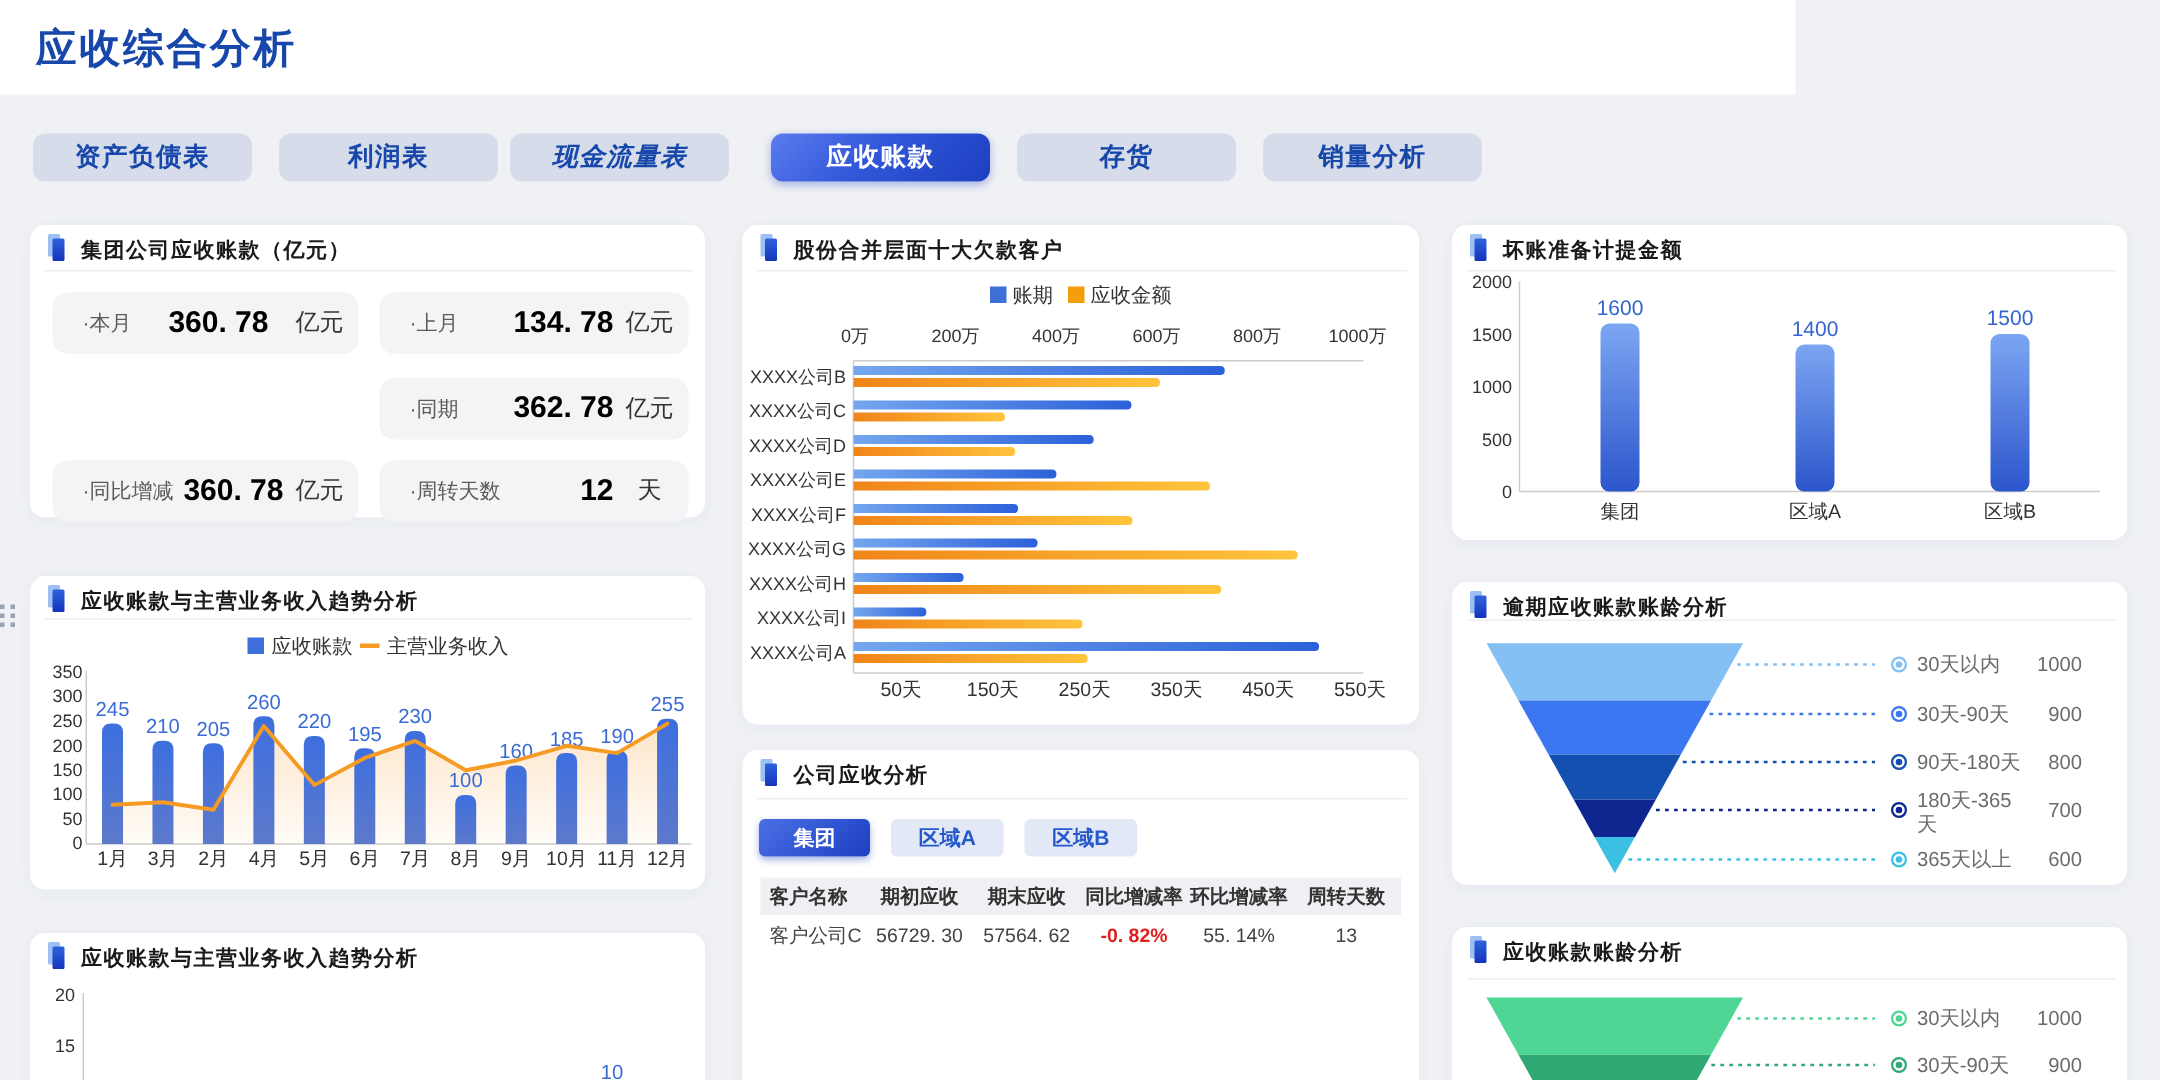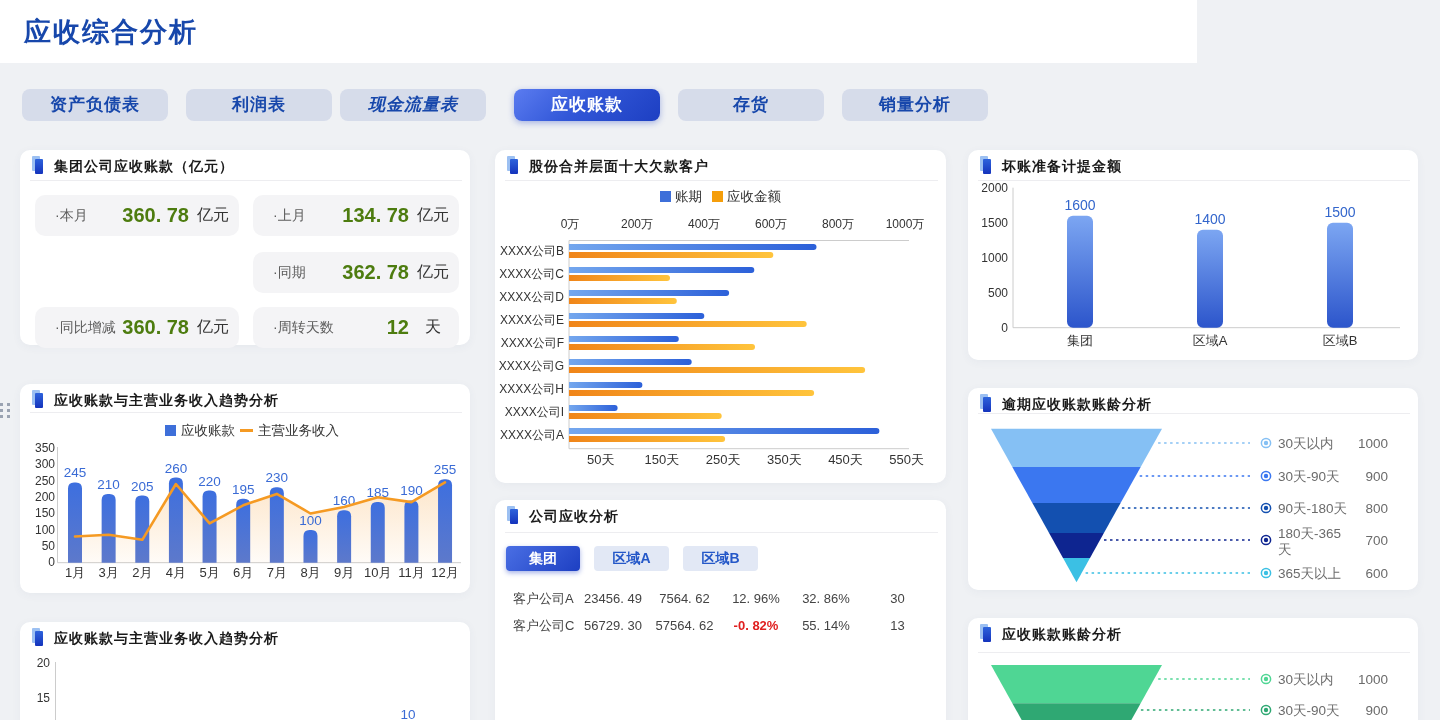--- a/index.html
+++ b/index.html
@@ -14,21 +14,21 @@
   .ct { position:absolute; left:12px; top:6px; width:12px; height:18px; }
   .ct i { position:absolute; left:0; top:0; width:8px; height:15px; background:#9cc0f2; border-radius:1px; }
   .ct b { position:absolute; left:3px; top:3px; width:8px; height:15px; background:linear-gradient(180deg,#2e63dc,#1433bc); border-radius:1px; }
   .ctt { position:absolute; left:34px; top:8px; font-size:14px; font-weight:bold; color:#1a1a1a; letter-spacing:1px; }
   .cdiv { position:absolute; left:10px; right:8px; top:30px; height:1px; background:#ededf0; }
   .dots { position:absolute; left:0px; top:403px; width:10px; height:17px; }
   .dots span { position:absolute; width:2.5px; height:2.5px; background:#9aa3b2; }
   svg text { font-family:"Liberation Sans", sans-serif; }
   .sb { position:absolute; width:204px; height:41px; background:#f4f4f6; border-radius:10px; display:flex; align-items:center; padding:0 10px 0 20px; white-space:nowrap; }
   .sl { font-size:14px; color:#5c5c5c; flex:none; }
-  .sv { flex:1; text-align:right; font-size:20px; font-weight:bold; color:#4d7c0f; letter-spacing:0px; }
+  .sv { flex:1; text-align:right; font-size:20px; font-weight:bold; color:#000000; letter-spacing:0px; }
   .sv i { font-style:normal; font-size:15px; }
   .su { flex:none; width:32px; margin-left:8px; text-align:center; font-size:16px; color:#333; }
   .mtab { position:absolute; top:46px; width:75px; height:25px; border-radius:4px; background:#e2e8f5; color:#2558c8; font-size:14px; font-weight:bold; text-align:center; line-height:25px; }
   .mtab.on { background:linear-gradient(135deg,#4a6fe4 0%,#1d3fc2 100%); color:#fff; box-shadow:0 2px 5px rgba(30,63,194,.4); }
   .tbl { position:absolute; left:12px; top:85px; width:427px; border-collapse:collapse; table-layout:fixed; font-size:13px; color:#444; }
   .tbl th { background:#eef0f3; font-weight:bold; color:#333; height:25px; font-size:13px; }
   .tbl td { height:27px; text-align:center; }
   .tbl tr.alt td { background:#f4f5f7; }
   .tbl th:first-child, .tbl td:first-child { text-align:left; padding-left:6px; }
   .tbl .neg { color:#e02020; font-weight:bold; }
@@ -55,21 +55,21 @@
     <span style="left:7px;top:12px"></span>
   </div>
 
   <div class="card" id="c1" style="left:20px;top:150px;width:450px;height:195px;">
     <div class="ct">
       <i></i>
       <b></b>
     </div>
     <div class="ctt">集团公司应收账款（亿元）</div>
     <div class="cdiv"></div>
-    <div class="sb" style="left:15px;top:45px;">
+    <div class="sb" style="left:15px;top:45px;gap:10px;">
       <span class="sl">·本月</span>
       <span class="sv">360. 78</span>
       <span class="su">亿元</span>
     </div>
     <div class="sb" style="left:233px;top:45px;width:206px;">
       <span class="sl">·上月</span>
       <span class="sv">134. 78</span>
       <span class="su">亿元</span>
     </div>
     <div class="sb" style="left:233px;top:102px;width:206px;">
@@ -257,27 +257,27 @@
     <table class="tbl">
       <colgroup>
         <col style="width:71px">
         <col style="width:70px">
         <col style="width:73px">
         <col style="width:70px">
         <col style="width:70px">
         <col style="width:73px">
       </colgroup>
       <tbody>
-      <tr>
-          <td>客户公司A</td>
-          <td>23456. 49</td>
-          <td>7564. 62</td>
-          <td>12. 96%</td>
-          <td>32. 86%</td>
-          <td>30</td>
+        <tr>
+          <th>客户名称</th>
+          <th>期初应收</th>
+          <th>期末应收</th>
+          <th>同比增减率</th>
+          <th>环比增减率</th>
+          <th>周转天数</th>
         </tr>
       <tr>
           <td>客户公司C</td>
           <td>56729. 30</td>
           <td>57564. 62</td>
           <td class="neg">-0. 82%</td>
           <td>55. 14%</td>
           <td>13</td>
         </tr>
     </tbody>

